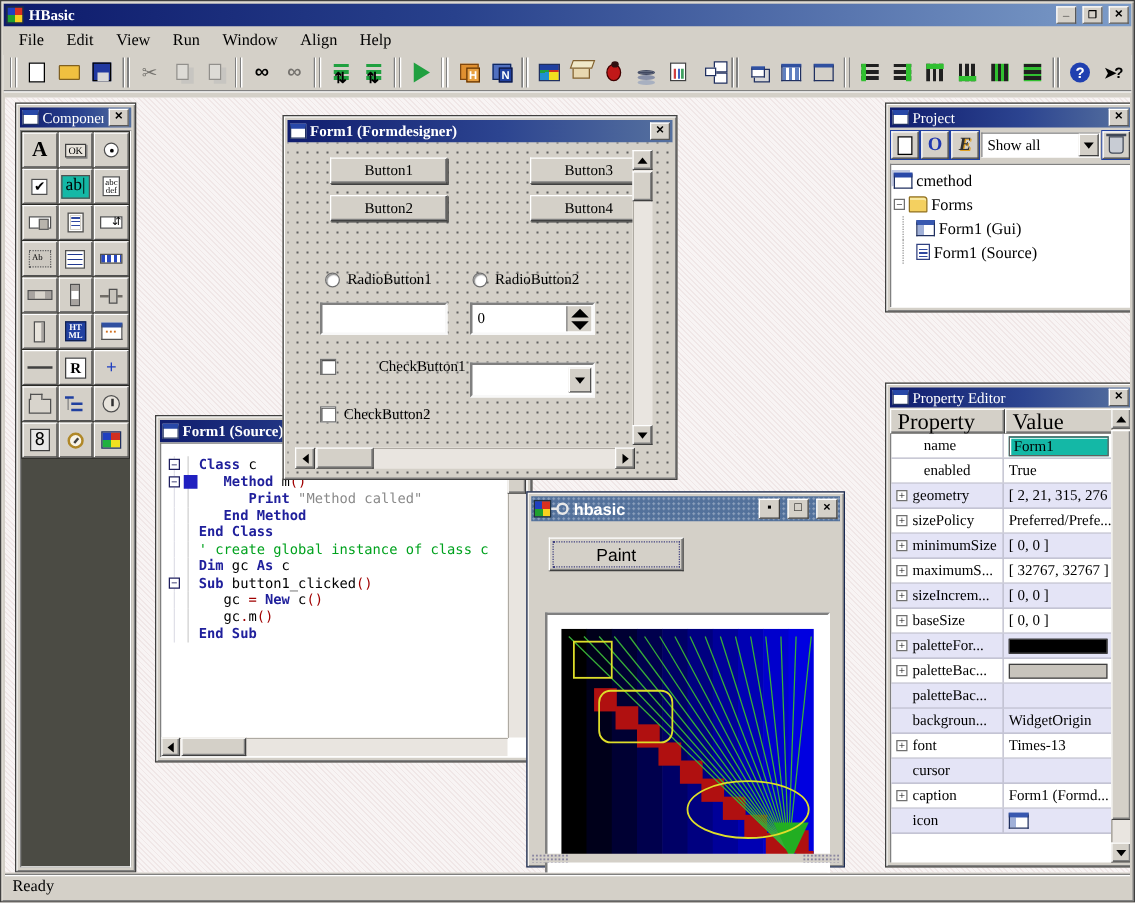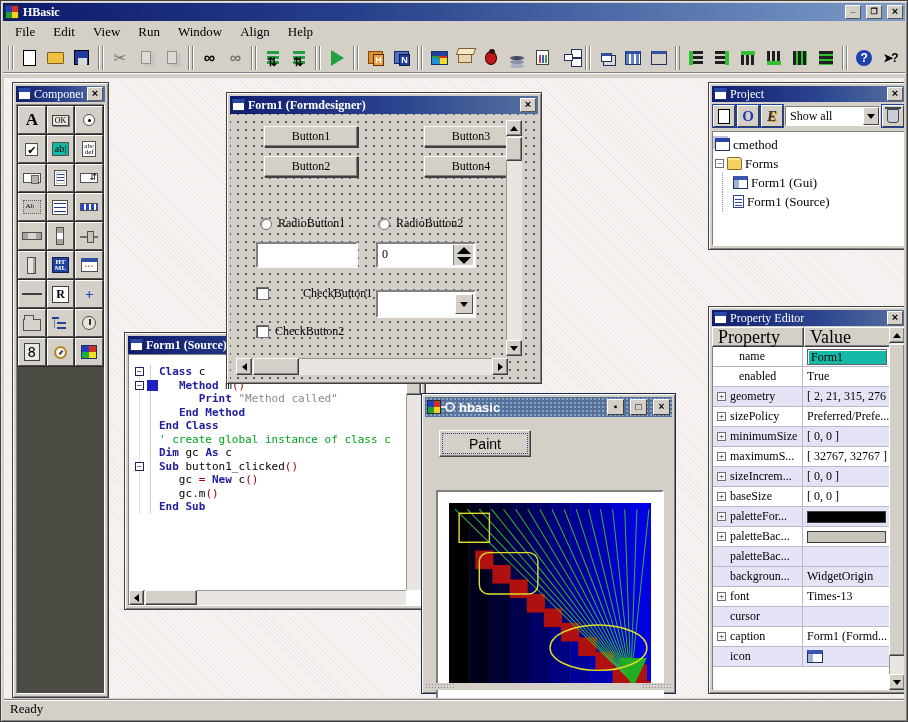--- a/index.html
+++ b/index.html
@@ -99,21 +99,21 @@
             border:1px solid #808080;border-right-color:#fff;border-bottom-color:#fff;}
   #pal-grid{display:grid;grid-template-columns:repeat(3,1fr);gap:1px;padding:1px;background:#2a2a26;}
   .pal-cell{height:28px;background:#d4d0c8;border:1px solid #fff;border-right-color:#505050;border-bottom-color:#505050;
             display:flex;align-items:center;justify-content:center;overflow:hidden;}
   .pic{font-family:"Liberation Serif",serif;display:block;text-align:center;}
   .ic-A{font-weight:bold;font-size:17px;}
   .ic-ok{font-size:8px;border:1px solid #404040;padding:0 2px;background:#e8e4dc;box-shadow:1px 1px 0 #808080;}
   .ic-radio{width:12px;height:12px;border-radius:50%;border:1px solid #505050;background:#fff;position:relative;}
   .ic-radio::after{content:"";position:absolute;left:4px;top:4px;width:3px;height:3px;background:#000;border-radius:50%;}
   .ic-check{width:13px;height:13px;background:#fff;border:1px solid #505050;font-size:11px;line-height:12px;}
-  .ic-lineedit{font-size:10px;background:#14b8a6;border:1px solid #505050;padding:0 2px 1px 2px;}
+  .ic-lineedit{font-size:14px;background:#14b8a6;border:1px solid #505050;padding:0 2px 1px 2px;}
   .ic-textedit{font-size:7px;line-height:6px;background:#fff;border:1px solid #505050;padding:1px;white-space:pre-line;}
   .ic-combo{width:18px;height:10px;background:#fff;border:1px solid #505050;position:relative;}
   .ic-combo::after{content:"";position:absolute;right:1px;top:1px;width:6px;height:7px;background:#b8b4ac;border:1px solid #606060;}
   .ic-listbox{width:13px;height:16px;background:#fff;border:1px solid #505050;
      box-shadow:inset 0 0 0 1px #fff;background-image:repeating-linear-gradient(#3048a0 0 1px,transparent 1px 3px);background-clip:content-box;padding:2px;}
   .ic-spin{width:18px;height:10px;background:#fff;border:1px solid #505050;position:relative;}
   .ic-spin::after{content:"⇵";position:absolute;right:0;top:-2px;font-size:9px;}
   .ic-group{font-size:7px;border:1px dotted #606060;background:#ccc8c0;padding:4px 6px 6px 2px;line-height:2px;}
   .ic-listview{width:16px;height:15px;background:#fff;border:1px solid #505050;padding:2px 1px;}
   .ic-listview::after{content:"";display:block;height:100%;
@@ -200,21 +200,21 @@
   
   #runwin{left:417px;top:315px;width:255px;height:301px;z-index:7;padding:3px;border-color:#1a2a52;}
   #run-title{height:20px;display:flex;align-items:center;gap:4px;padding:0 2px;color:#fff;font-weight:bold;
      font-family:"Liberation Sans",sans-serif;font-size:13px;
      background:#53719b radial-gradient(rgba(255,255,255,.35) 1px,transparent 1px);background-size:4px 4px;}
   .kbtn{width:17px;height:16px;background:#d4d0c8;border:1px solid #fff;border-right-color:#404040;border-bottom-color:#404040;
      color:#000;font-size:10px;line-height:14px;text-align:center;font-weight:bold;margin-left:2px;flex:0 0 auto;}
   .pin{width:10px;height:10px;flex:0 0 auto;border:2px solid #e8e8e8;border-radius:50%;background:transparent;position:relative;}
   .pin::after{content:"";position:absolute;left:-6px;top:2px;width:5px;height:2px;background:#e8e8e8;}
   #run-client{position:absolute;left:3px;right:3px;top:26px;bottom:10px;background:#d4d0c8;font-family:"Liberation Sans",sans-serif;}
-  #paint-btn{position:absolute;left:14px;top:10px;width:92px;height:27px;display:flex;align-items:center;justify-content:center;
+  #paint-btn{position:absolute;left:14px;top:10px;width:108px;height:27px;display:flex;align-items:center;justify-content:center;
      font-size:14px;background:#d4d0c8;border:1px solid #fff;border-right-color:#404040;border-bottom-color:#404040;
      box-shadow:inset -1px -1px 0 #808080;}
   #paint-btn::after{content:"";position:absolute;inset:2px;border:1px dotted #404080;}
   #paint-panel{position:absolute;left:11px;top:70px;width:228px;height:212px;background:#fff;
      border:2px solid #808080;border-right-color:#fff;border-bottom-color:#fff;padding:11px;}
   #paint-svg{width:100%;height:100%;display:block;}
   #run-bottom{position:absolute;left:3px;right:3px;bottom:3px;height:7px;background:#d4d0c8;}
   #run-bottom::before,#run-bottom::after{content:"";position:absolute;top:0;bottom:0;width:30px;
      background:radial-gradient(#8a86a0 1px,transparent 1px);background-size:3px 3px;}
   #run-bottom::before{left:0;} #run-bottom::after{right:0;}

